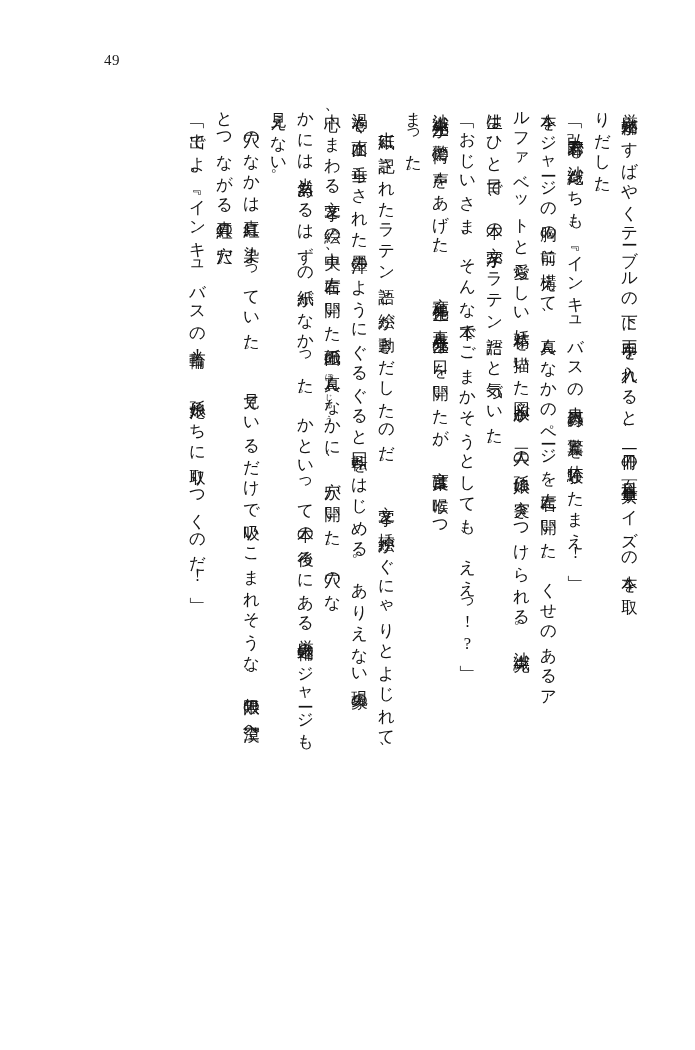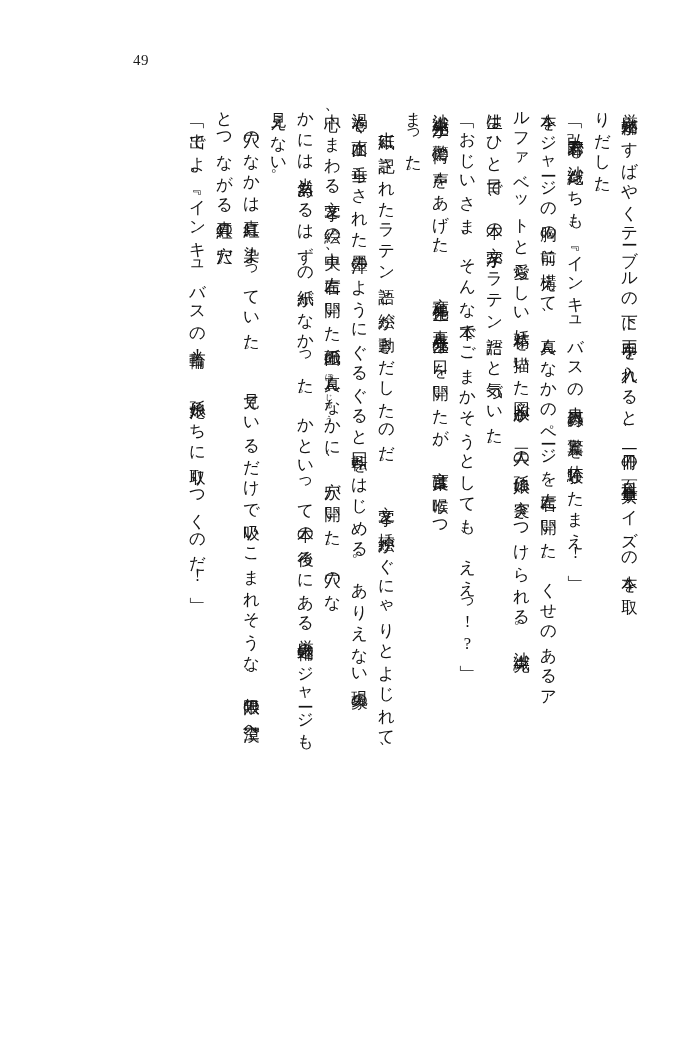--- a/index.html
+++ b/index.html
@@ -21,21 +21,20 @@
     box-sizing: border-box;
   }
   .page-number {
     position: absolute;
     top: 52px;
     left: 104px;
     font-size: 15px;
     letter-spacing: 0.5px;
     color: #1a1a1a;
     font-family: "Liberation Serif", "DejaVu Serif", serif;
-    margin-left: 29px;
   }
   .body-area {
     position: absolute;
     top: 100px;
     left: 62px;
     width: 575px;
     height: 880px;
     display: flex;
     flex-direction: row-reverse;
     justify-content: flex-start;

